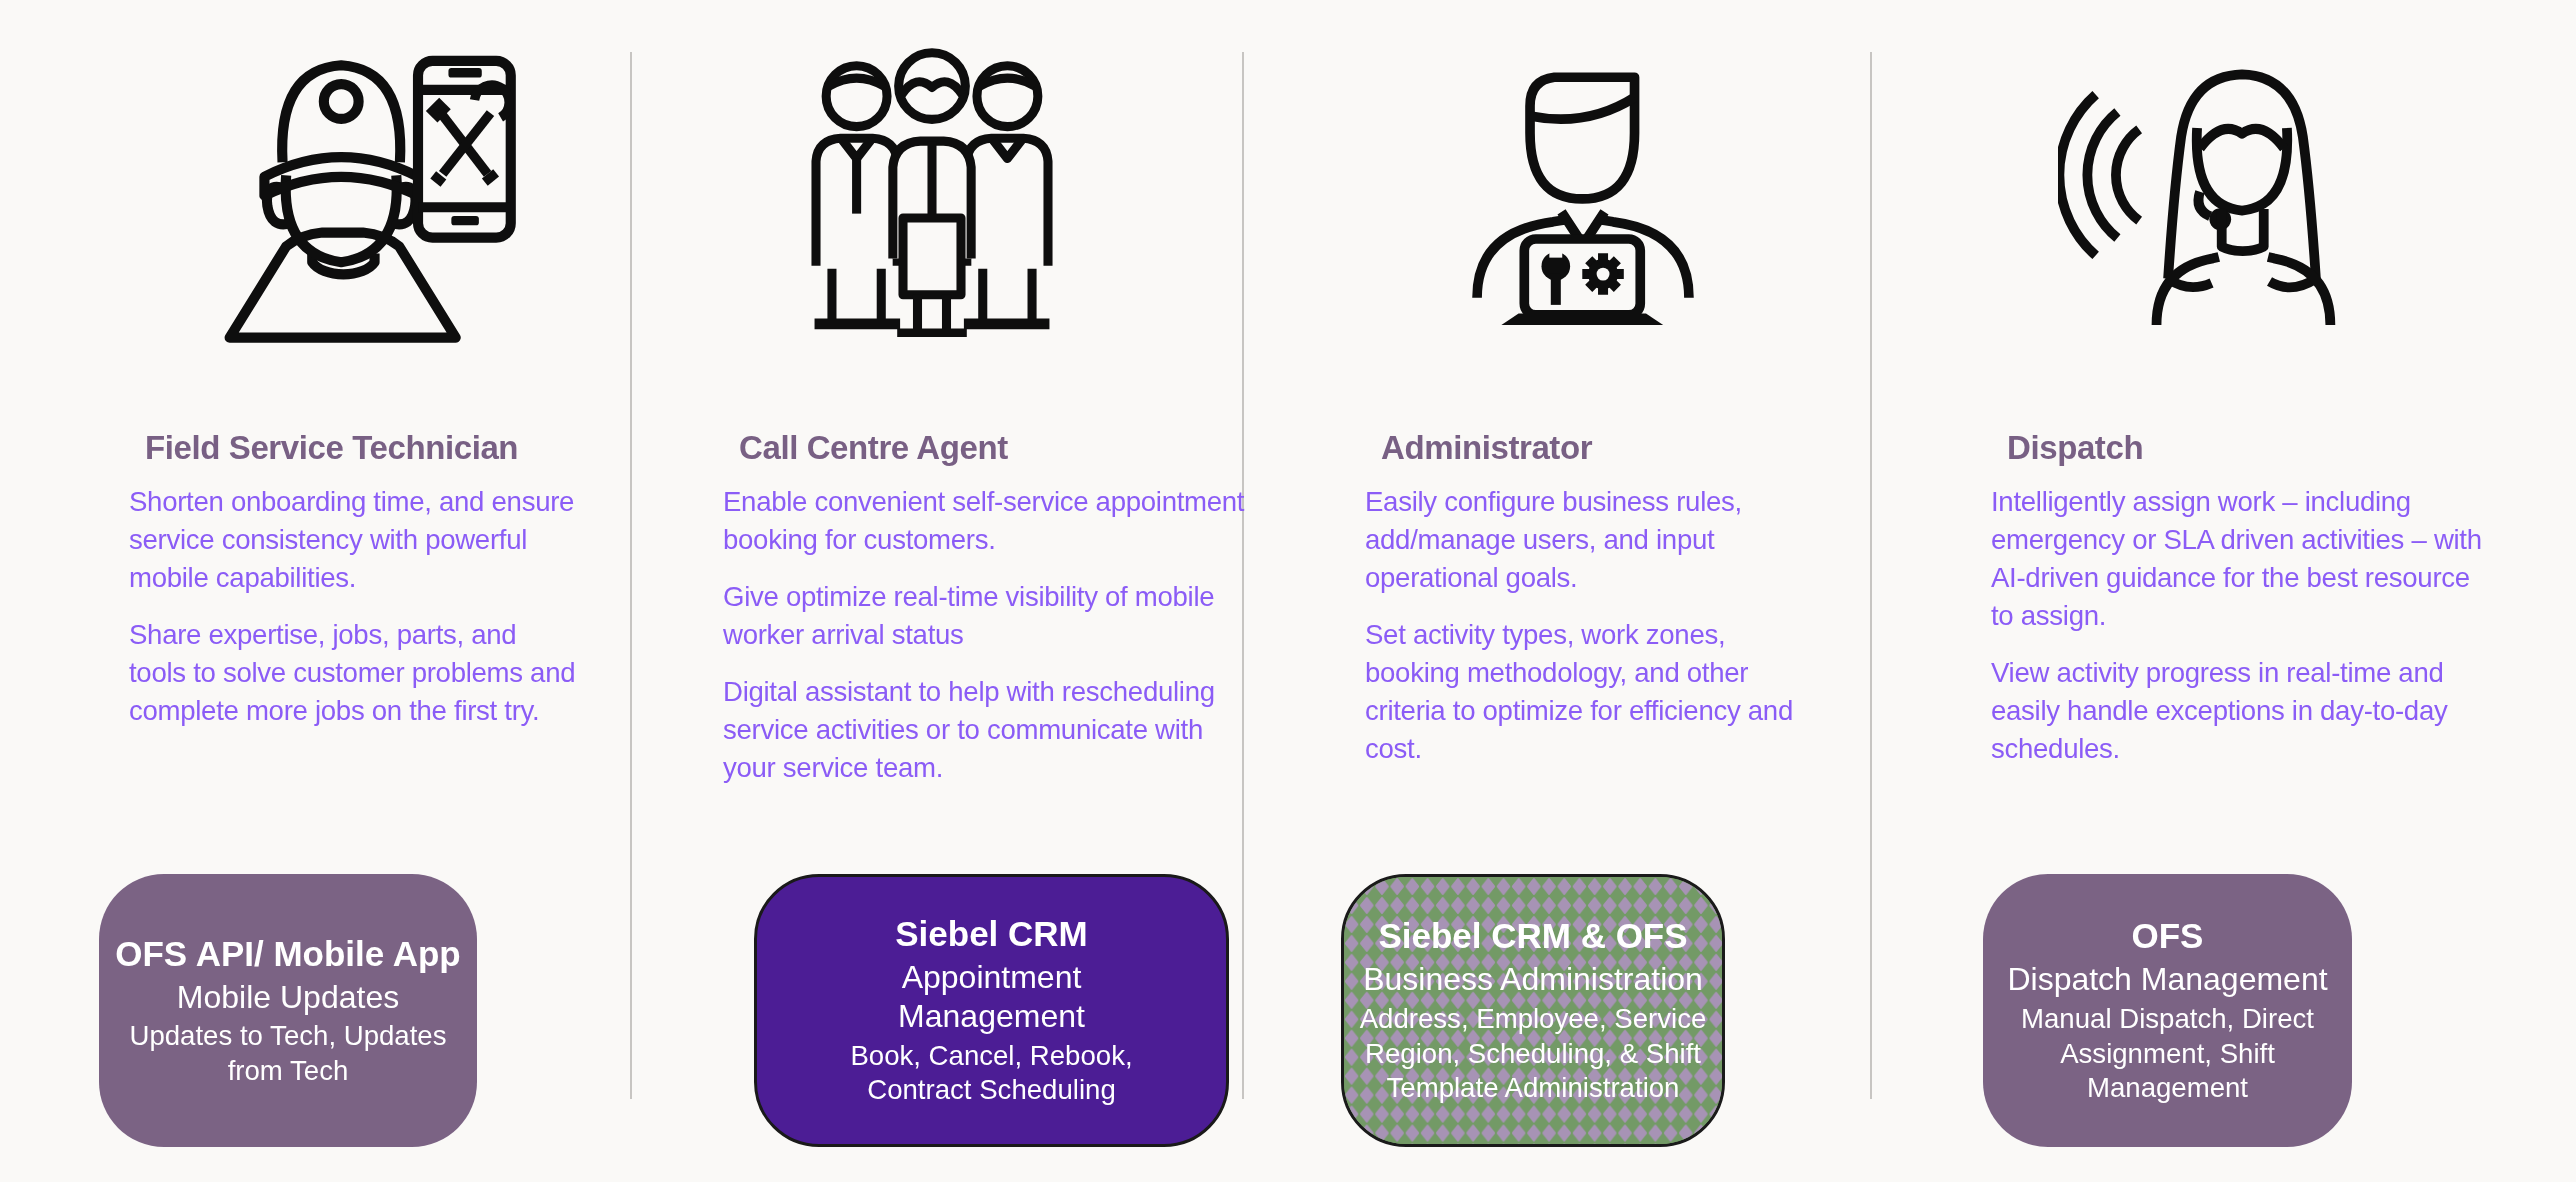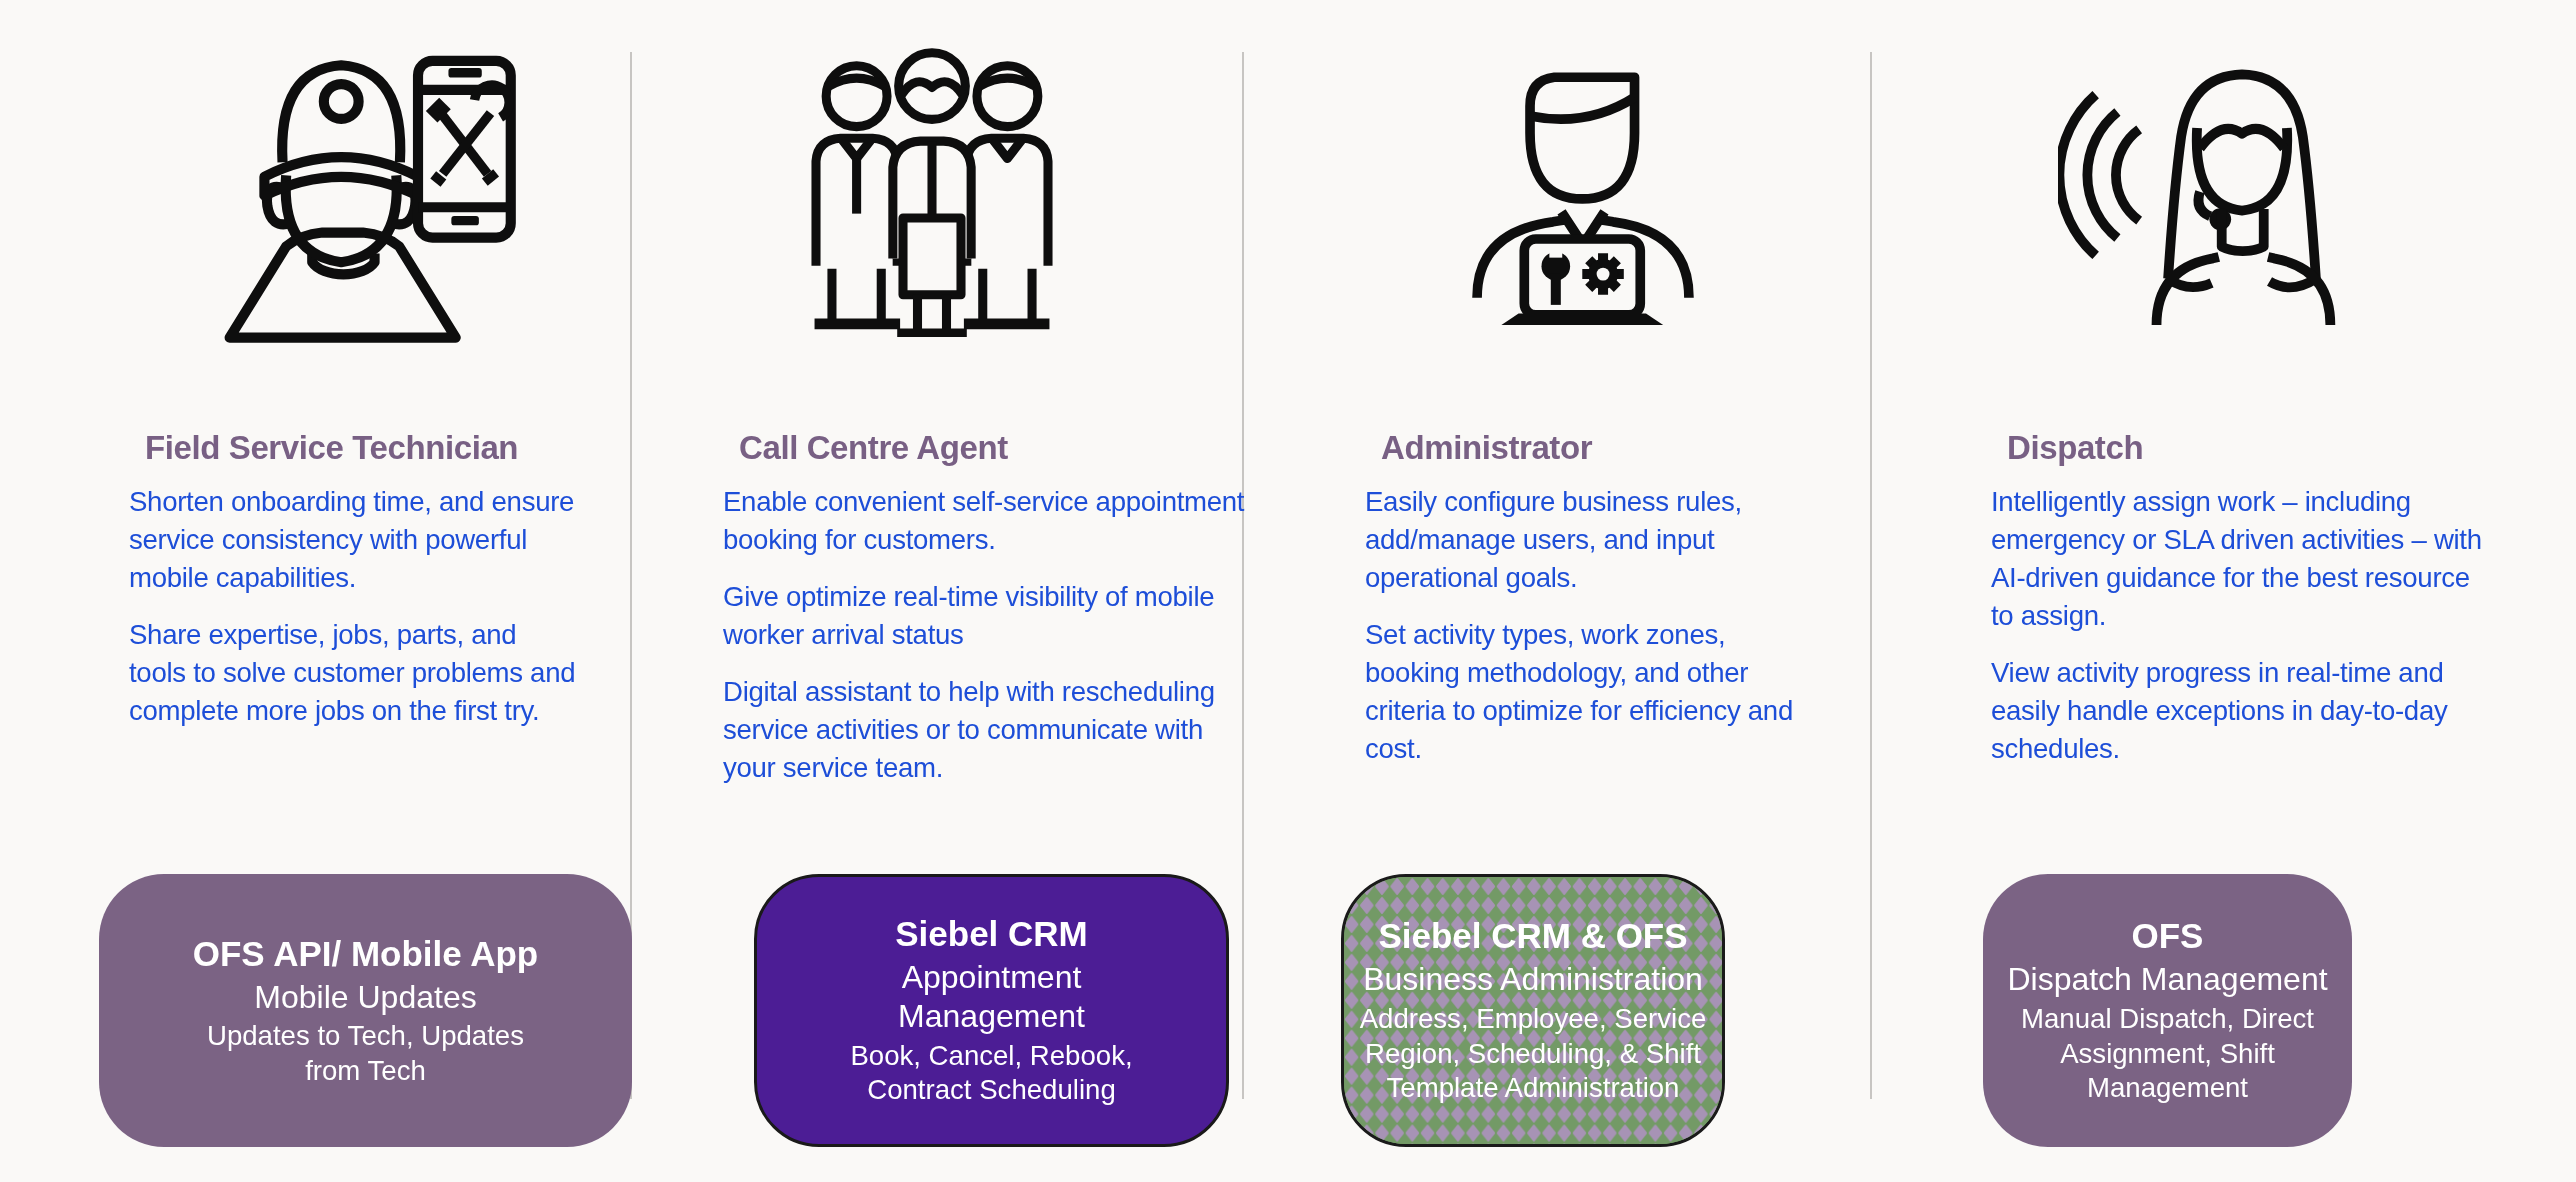--- a/index.html
+++ b/index.html
@@ -31,21 +31,21 @@
     letter-spacing:-0.4px;
     color:#786084;
     white-space:nowrap;
   }
   .paras{
     position:absolute;
     top:483px;
     font-size:27.6px;
     line-height:1.38;
     letter-spacing:-0.3px;
-    color:#1d4ed8;
+    color:#8b5cf6;
   }
   .paras p{margin:0 0 19px 0;}
   .pbox{
     position:absolute;
     top:874px;
     height:273px;
     border-radius:65px;
     box-sizing:border-box;
     display:flex;
     align-items:center;
@@ -95,21 +95,21 @@
           <path d="M466 134 a24 24 0 1 0 -36 -24" stroke-width="13"></path>
           <path d="M384 214 l-8 10" stroke-width="18"></path>
         </g>
       </svg>
     </div>
     <h2 class="heading" style="left:129px">Field Service Technician</h2>
     <div class="paras" style="left:129px;width:450px">
       <p>Shorten onboarding time, and ensure service consistency with powerful mobile capabilities.</p>
       <p>Share expertise, jobs, parts, and tools to solve customer problems and complete more jobs on the first try.</p>
     </div>
-    <div class="pbox purple" style="left:99px;width:533px">
+    <div class="pbox purple" style="left:99px;width:378px">
       <div class="box-content" style="max-width:363px">
         <div class="box-title">OFS API/ Mobile App</div>
         <div class="box-subtitle">Mobile Updates</div>
         <div class="box-detail">Updates to Tech, Updates from Tech</div>
       </div>
     </div>
   </section>
 
   <section>
     <div class="icon-wrap" style="left:787px;top:25.4px;width:290px;height:312px">

